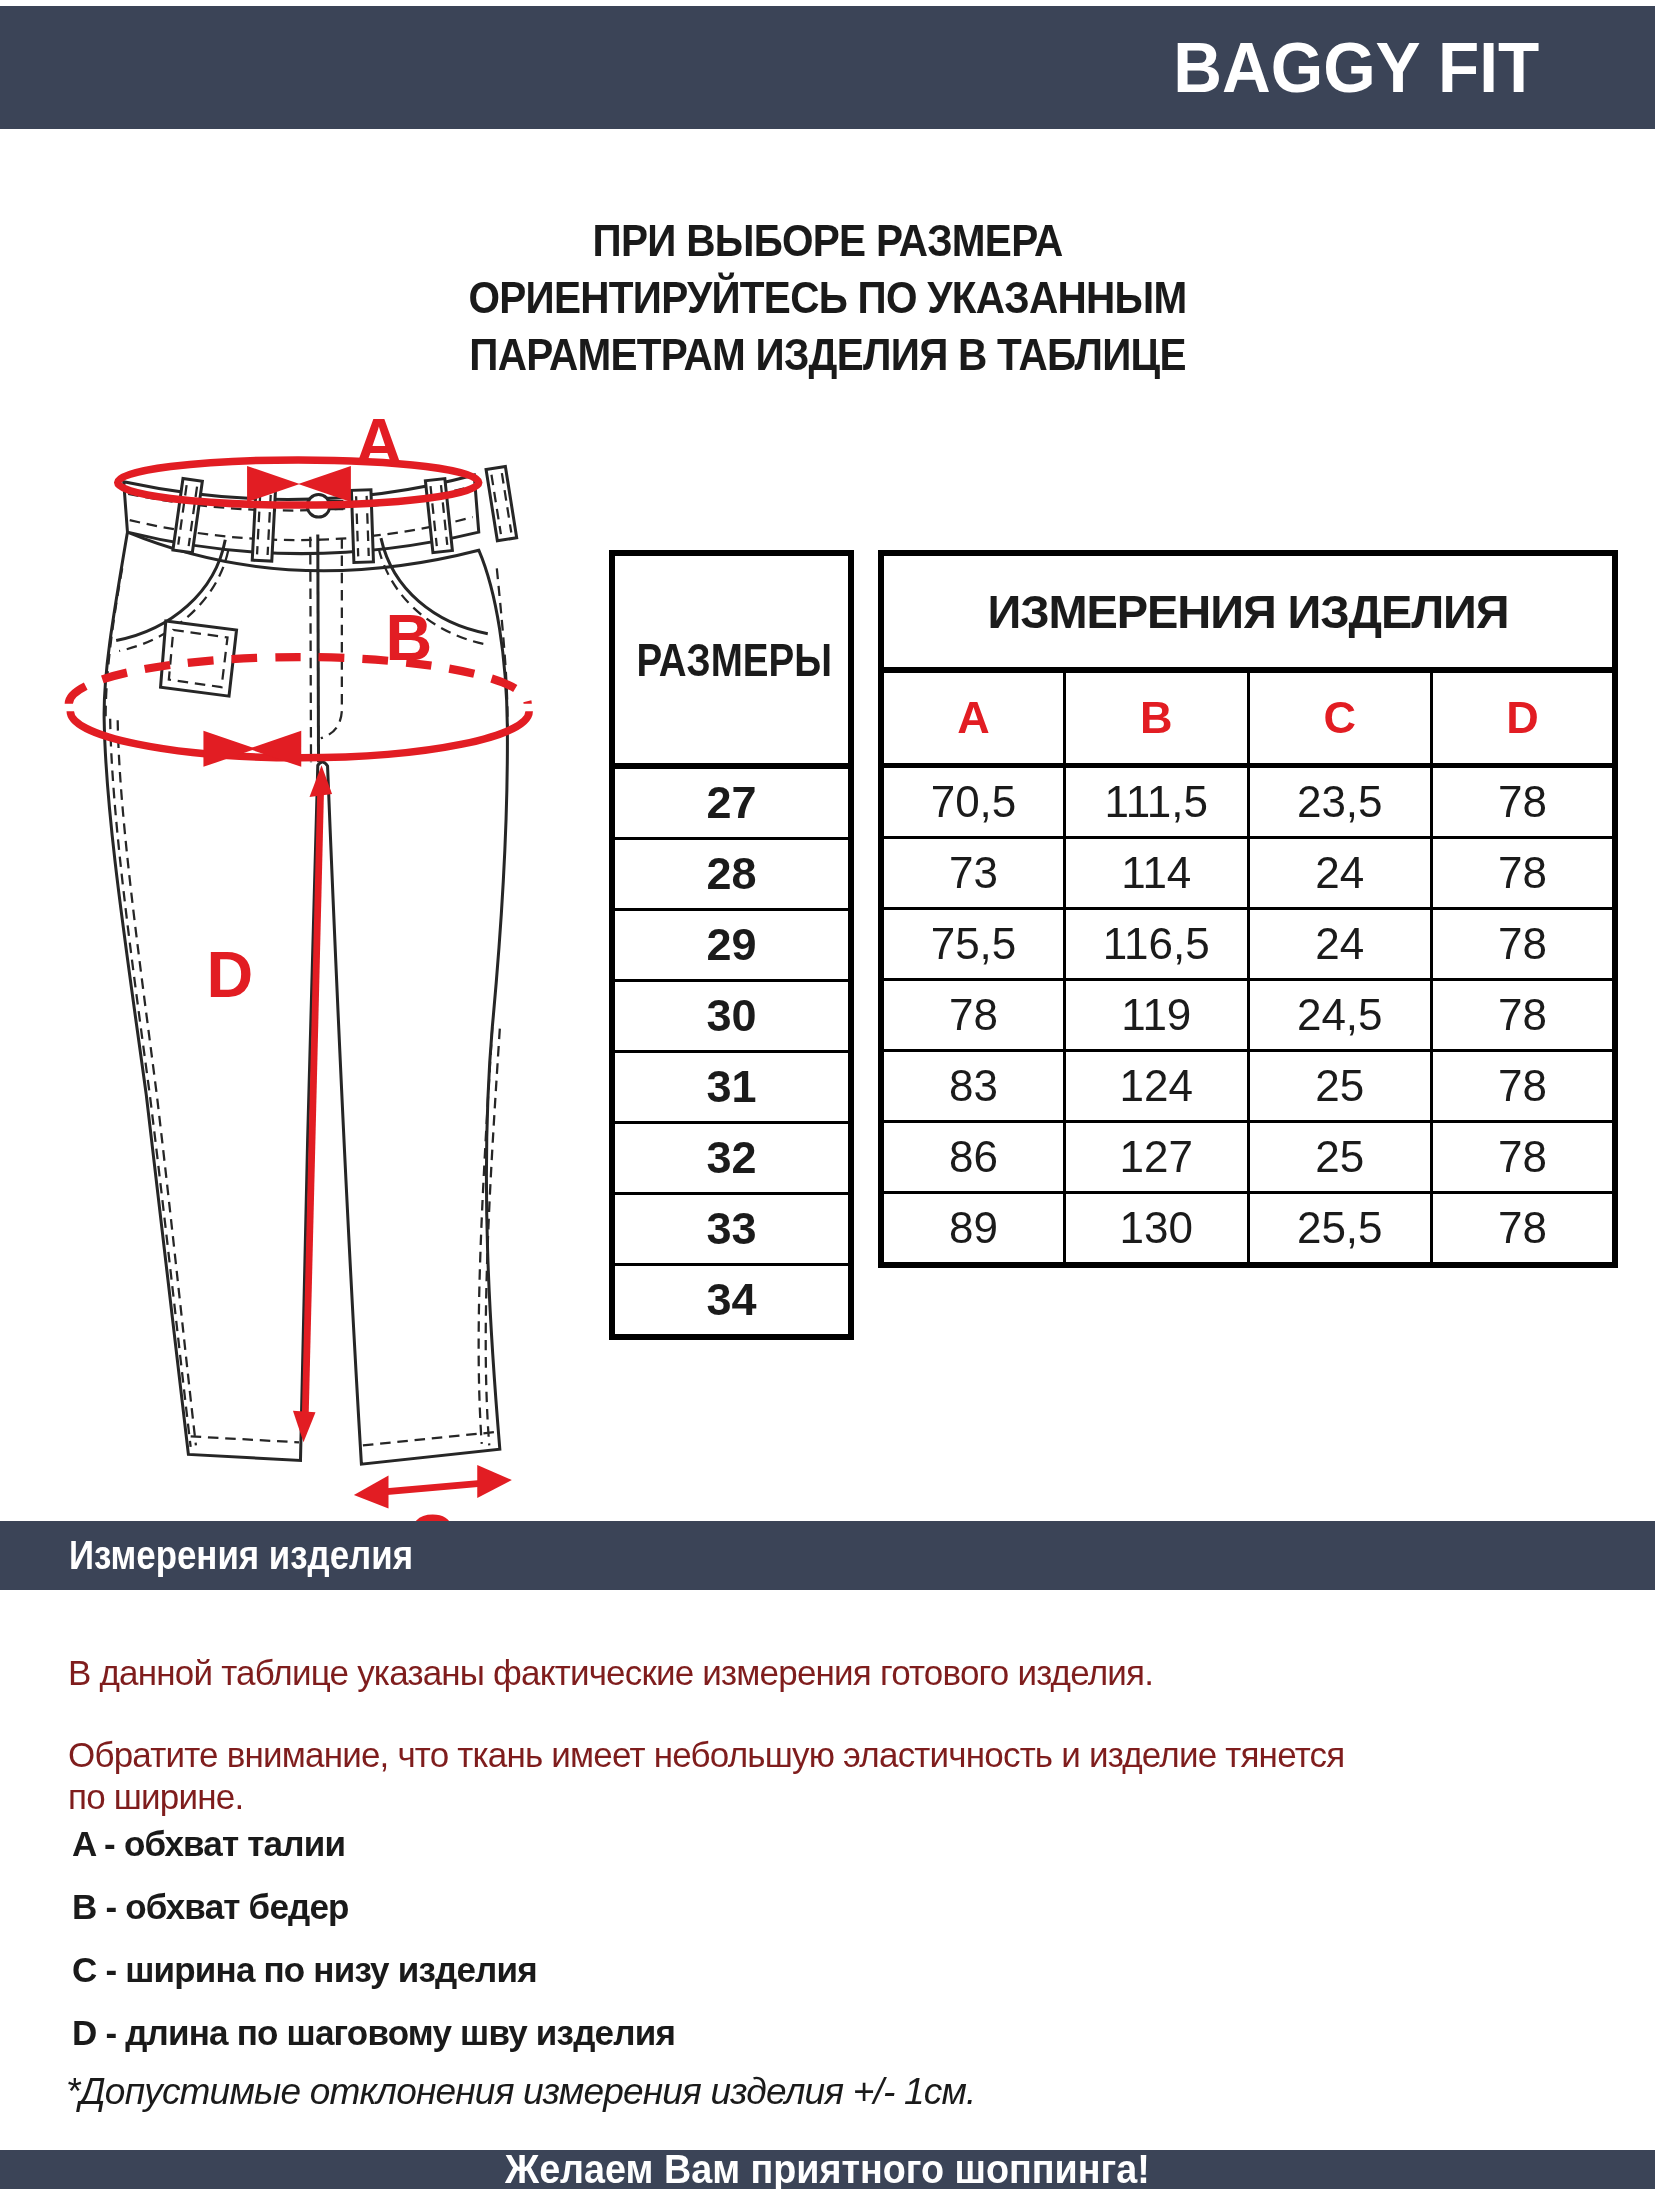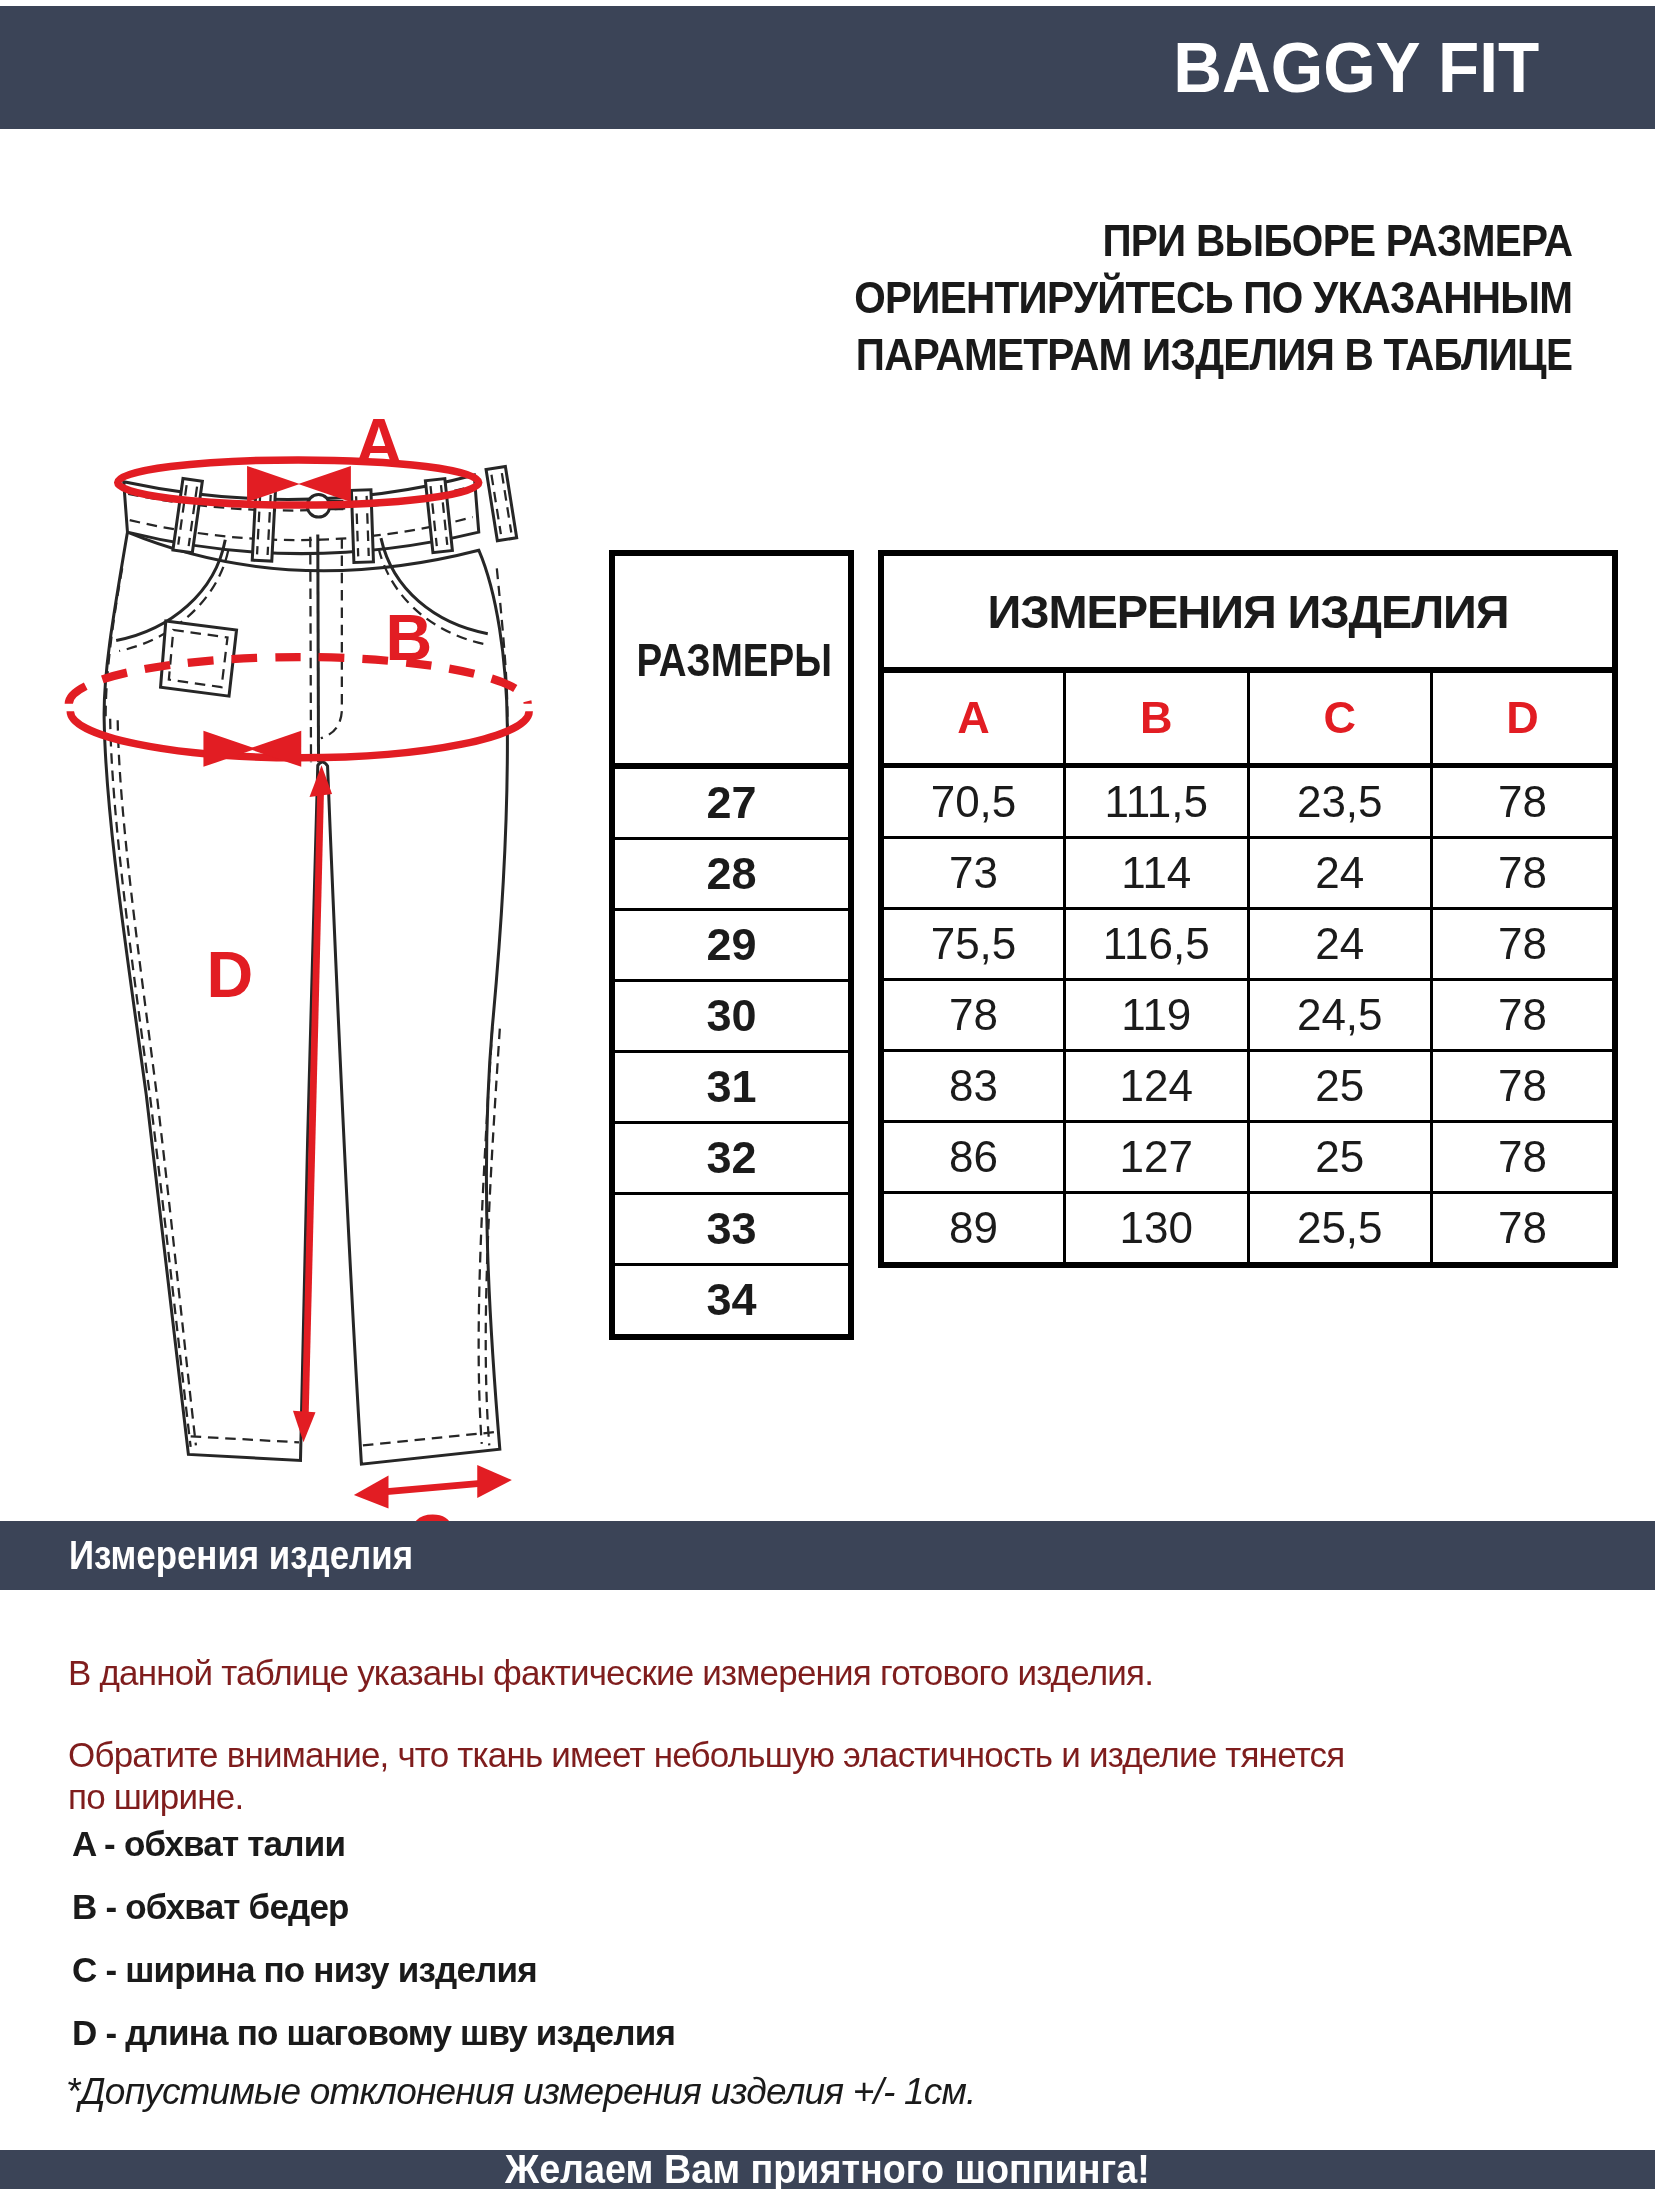--- a/index.html
+++ b/index.html
@@ -6,21 +6,21 @@
   html,body { margin:0; padding:0; background:#ffffff; }
   .page { position:relative; width:1655px; height:2205px; background:#fff; overflow:hidden;
           font-family:"Liberation Sans", sans-serif; color:#1b1b1b; }
 
   
   .topbar { position:absolute; left:0; top:0; width:100%; height:123px; background:var(--navy);
             display:flex; align-items:center; justify-content:flex-end; box-sizing:border-box; padding-right:116px;margin-top:6px; }
   .brand { color:#fff; font-weight:bold; font-size:71px; letter-spacing:0; transform:scaleX(0.95); transform-origin:right center; white-space:nowrap; }
 
   
-  .intro { position:absolute; left:0; top:212px; width:100%; text-align:right; }
+  .intro { position:absolute; left:0; top:212px; width:100%; text-align:center; }
   .intro span { display:block; font-weight:bold; font-size:45px; line-height:57px; letter-spacing:-0.8px;
                 transform:scaleX(0.9); transform-origin:center; white-space:nowrap; color:#1a1a1a; }
 
   
   .jeans { position:absolute; left:56px; top:395px; width:504px; height:1174px; }
   .stitch { stroke-dasharray:14 9; stroke-width:3; }
   .rlabel { fill:var(--red); font-family:"Liberation Sans",sans-serif; font-weight:bold; font-size:86px; }
 
   
   table { border-collapse:collapse; table-layout:fixed; background:#fff; }

